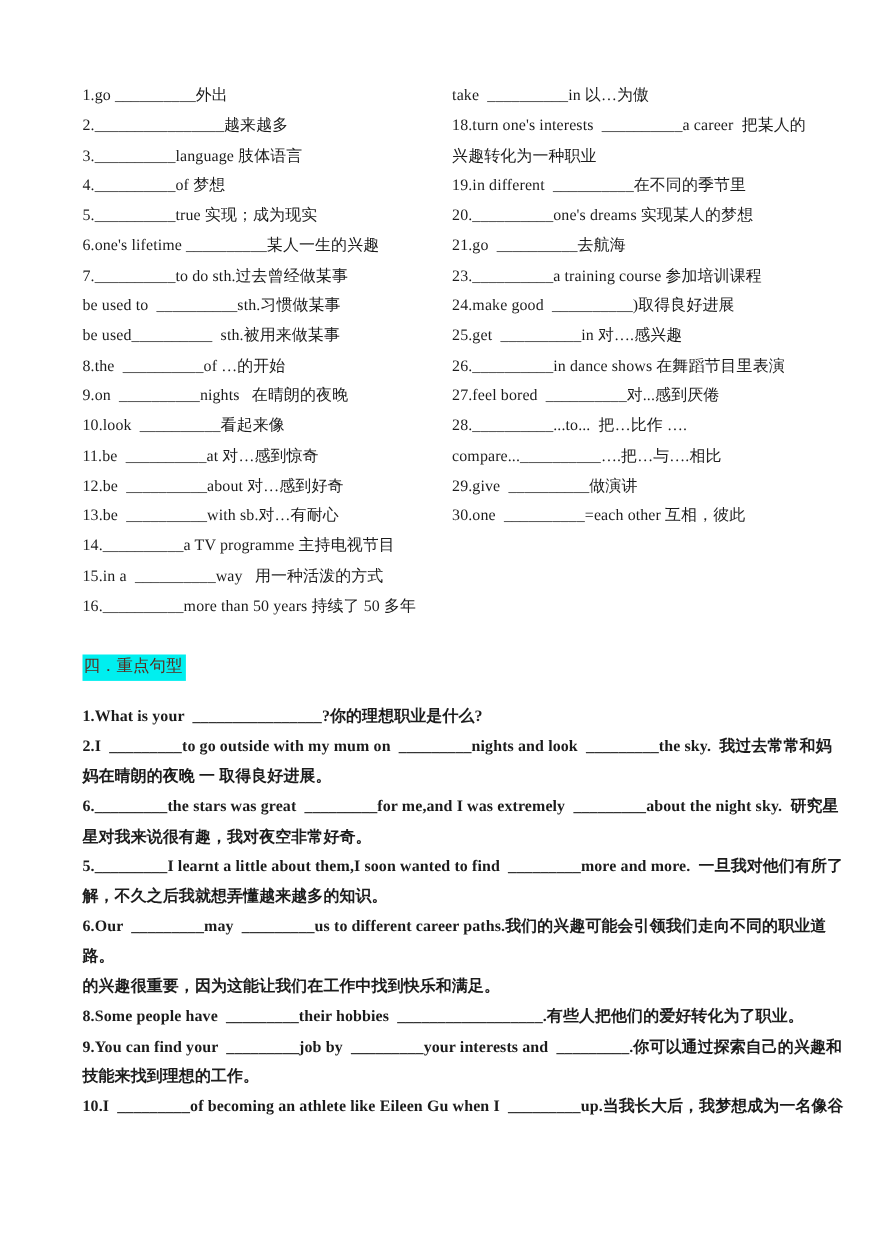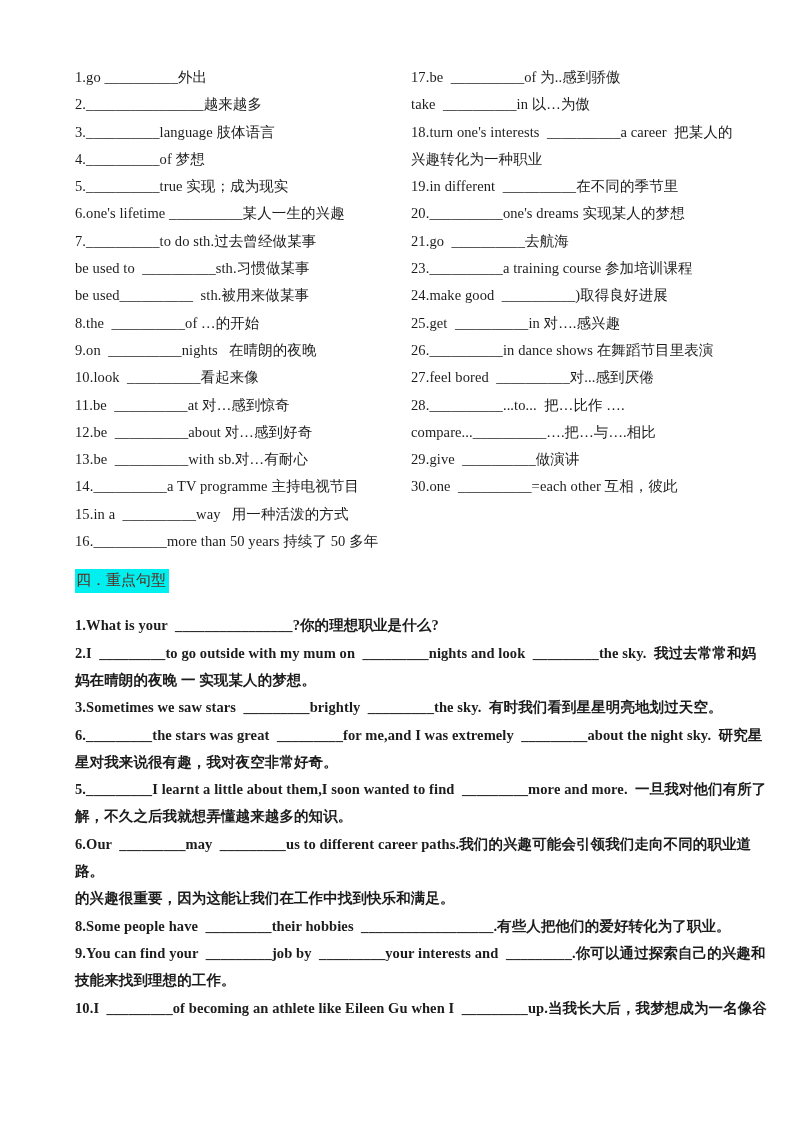--- a/index.html
+++ b/index.html
@@ -10,33 +10,33 @@
   }
   .page {
     position:relative;
     width:793px; height:1122px;
     background:var(--page-bg,#ffffff);
     color:var(--ink,#1c1c1c);
     overflow:hidden;
   }
   .content {
     position:absolute;
-    left:75px; top:64px;
+    left:75px; top:74px;
     width:668px;
   }
   .vocab { display:flex; align-items:flex-start; }
   .vocab-col-left  { width:336px; flex:none; }
   .vocab-col-right { width:332px; flex:none; }
   .line {
     font-size:14.5px;
     line-height:27.3px;
     white-space:pre;
     letter-spacing:0.1px;
   }
-  .header-row { margin-top:11px; line-height:27px; }
+  .header-row { margin-top:27px; line-height:27px; }
   .hl {
     display:inline-block;
     background:var(--hl,#00efef);
     color:var(--hl-ink,#5b2a1d);
     font-size:15px;
     line-height:21px;
     padding:1px 3px 2px 1px;
   }
   .sentences { margin-top:19px;font-weight:bold; }
 </style>
@@ -61,21 +61,20 @@
           <div class="line">9.on  __________nights   在晴朗的夜晚</div>
           <div class="line">10.look  __________看起来像</div>
           <div class="line">11.be  __________at 对…感到惊奇</div>
           <div class="line">12.be  __________about 对…感到好奇</div>
           <div class="line">13.be  __________with sb.对…有耐心</div>
           <div class="line">14.__________a TV programme 主持电视节目</div>
           <div class="line">15.in a  __________way   用一种活泼的方式</div>
           <div class="line">16.__________more than 50 years 持续了 50 多年</div>
         </div>
       <div class="vocab-col-right">
-          <div class="line">17.be  __________of 为..感到骄傲</div>
           <div class="line">take  __________in 以…为傲</div>
           <div class="line">18.turn one's interests  __________a career  把某人的</div>
           <div class="line">兴趣转化为一种职业</div>
           <div class="line">19.in different  __________在不同的季节里</div>
           <div class="line">20.__________one's dreams 实现某人的梦想</div>
           <div class="line">21.go  __________去航海</div>
           <div class="line">23.__________a training course 参加培训课程</div>
           <div class="line">24.make good  __________)取得良好进展</div>
           <div class="line">25.get  __________in 对….感兴趣</div>
           <div class="line">26.__________in dance shows 在舞蹈节目里表演</div>
@@ -87,22 +86,21 @@
         </div>
     </div>
 
     <div class="header-row">
       <span class="hl">四．重点句型</span>
     </div>
 
     <div class="sentences">
         <div class="line">1.What is your  ________________?你的理想职业是什么?</div>
         <div class="line">2.I  _________to go outside with my mum on  _________nights and look  _________the sky.  我过去常常和妈</div>
-        <div class="line">妈在晴朗的夜晚 一 实现某人的梦想。</div>
-        <div class="line">3.Sometimes we saw stars  _________brightly  _________the sky.  有时我们看到星星明亮地划过天空。</div>
+        <div class="line">妈在晴朗的夜晚 一 取得良好进展。</div>
         <div class="line">6._________the stars was great  _________for me,and I was extremely  _________about the night sky.  研究星</div>
         <div class="line">星对我来说很有趣，我对夜空非常好奇。</div>
         <div class="line">5._________I learnt a little about them,I soon wanted to find  _________more and more.  一旦我对他们有所了</div>
         <div class="line">解，不久之后我就想弄懂越来越多的知识。</div>
         <div class="line">6.Our  _________may  _________us to different career paths.我们的兴趣可能会引领我们走向不同的职业道</div>
         <div class="line">路。</div>
         <div class="line">的兴趣很重要，因为这能让我们在工作中找到快乐和满足。</div>
         <div class="line">8.Some people have  _________their hobbies  __________________.有些人把他们的爱好转化为了职业。</div>
         <div class="line">9.You can find your  _________job by  _________your interests and  _________.你可以通过探索自己的兴趣和</div>
         <div class="line">技能来找到理想的工作。</div>

